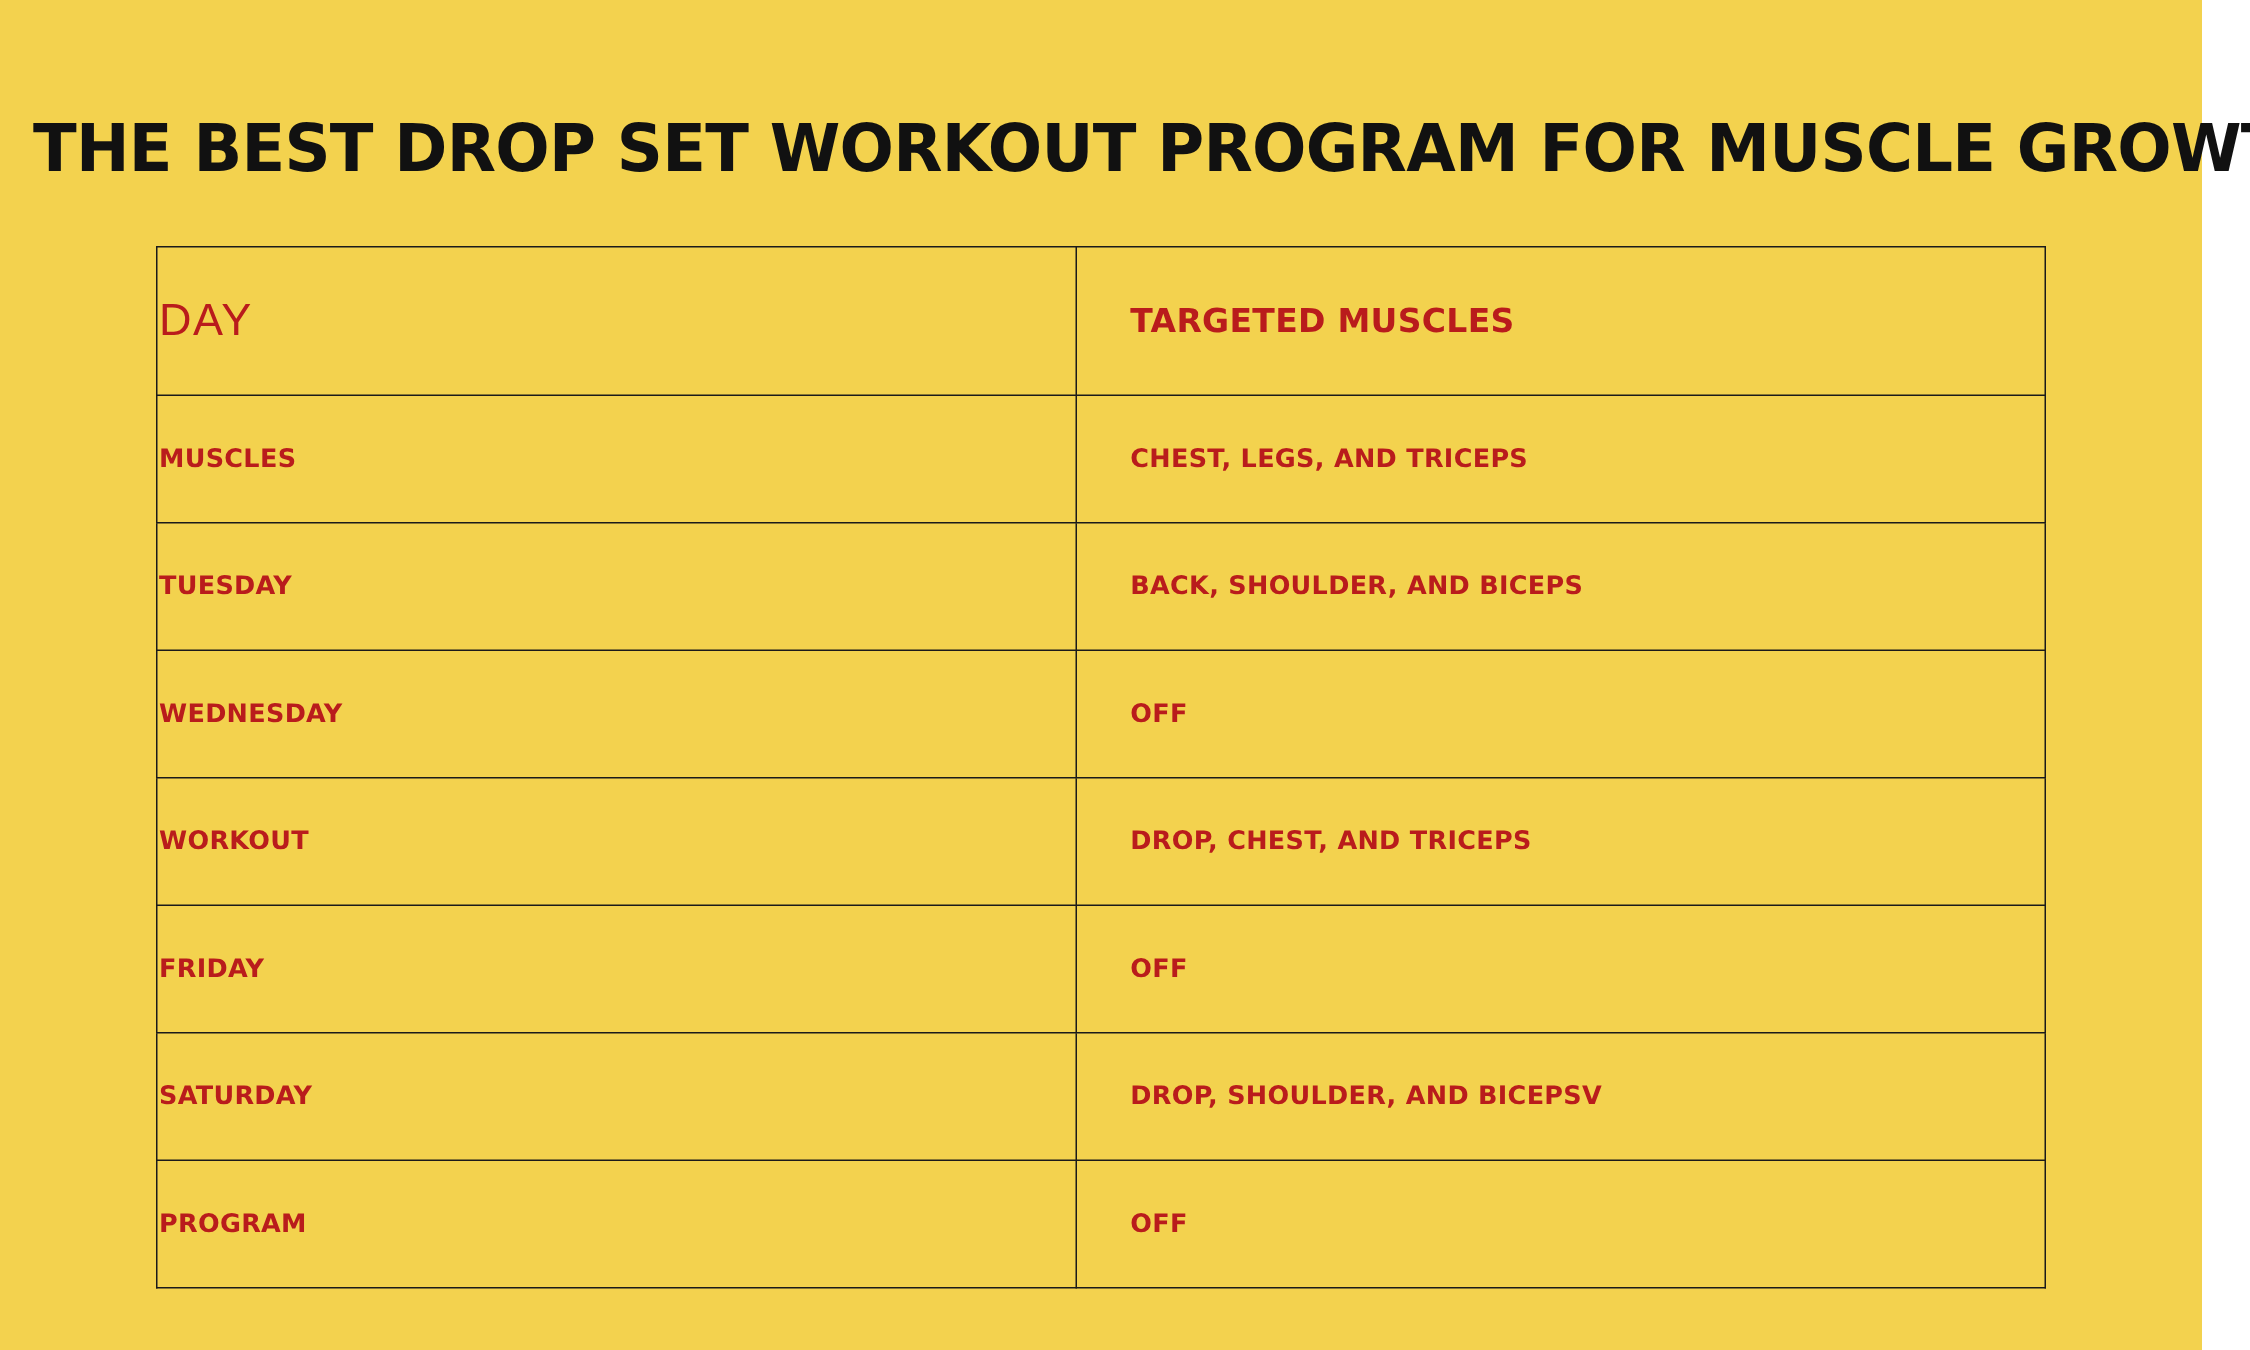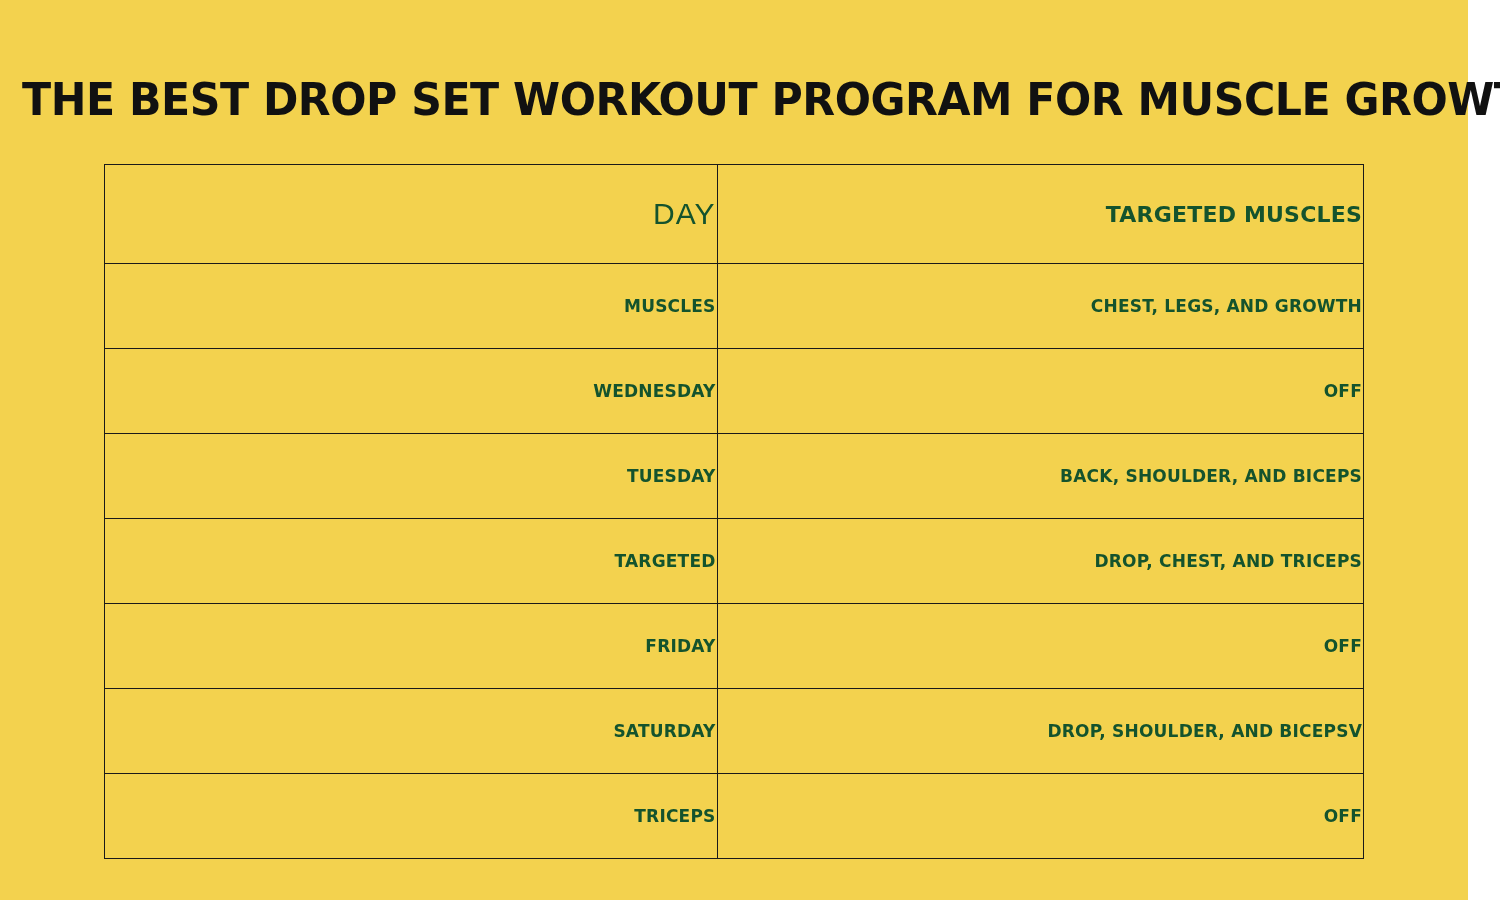--- a/index.html
+++ b/index.html
@@ -36,22 +36,22 @@
     margin: 40px auto 0 auto;
     width: 1260px;
   }
   table.schedule {
     width: 100%;
     border-collapse: collapse;
     table-layout: fixed;
   }
   table.schedule td, table.schedule th {
     border: 1.5px solid #1a1a1a;
-    text-align: right;
-    color: #14532d;
+    text-align: left;
+    color: #b91c1c;
     font-family: "DejaVu Sans", sans-serif;
     font-weight: 700;
     font-size: 17px;
     letter-spacing: 0.2px;
     transform: none;
   }
   table.schedule thead th {
     height: 96px;
     vertical-align: middle;
   }
@@ -82,43 +82,43 @@
     <table class="schedule">
       <thead>
         <tr>
           <th class="day-head col-day">DAY</th>
           <th class="muscle-head col-muscle">TARGETED MUSCLES</th>
         </tr>
       </thead>
       <tbody>
         <tr>
           <td class="col-day">MUSCLES</td>
-          <td class="col-muscle">CHEST, LEGS, AND GROWTH</td>
+          <td class="col-muscle">CHEST, LEGS, AND TRICEPS</td>
+        </tr>
+        <tr>
+          <td class="col-day">TUESDAY</td>
+          <td class="col-muscle">BACK, SHOULDER, AND BICEPS</td>
         </tr>
         <tr>
           <td class="col-day">WEDNESDAY</td>
           <td class="col-muscle">OFF</td>
         </tr>
         <tr>
-          <td class="col-day">TUESDAY</td>
-          <td class="col-muscle">BACK, SHOULDER, AND BICEPS</td>
-        </tr>
-        <tr>
-          <td class="col-day">TARGETED</td>
+          <td class="col-day">WORKOUT</td>
           <td class="col-muscle">DROP, CHEST, AND TRICEPS</td>
         </tr>
         <tr>
           <td class="col-day">FRIDAY</td>
           <td class="col-muscle">OFF</td>
         </tr>
         <tr>
           <td class="col-day">SATURDAY</td>
           <td class="col-muscle">DROP, SHOULDER, AND BICEPSV</td>
         </tr>
         <tr>
-          <td class="col-day">TRICEPS</td>
+          <td class="col-day">PROGRAM</td>
           <td class="col-muscle">OFF</td>
         </tr>
       </tbody>
     </table>
   </div>
 
 </div>
 
 </body></html>

